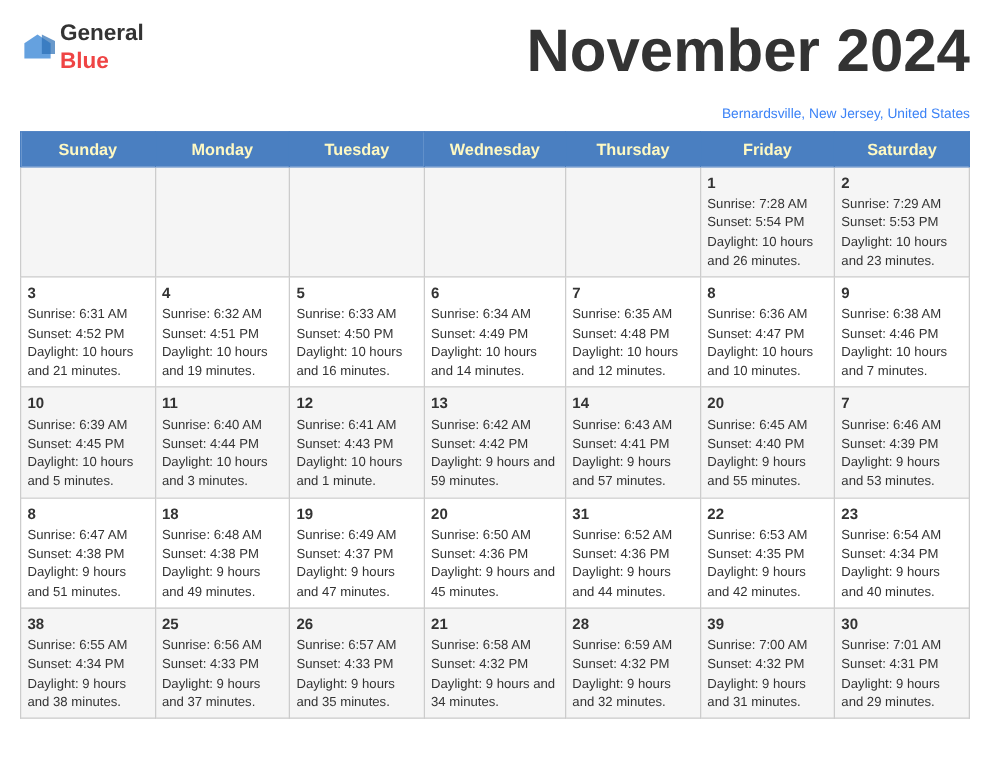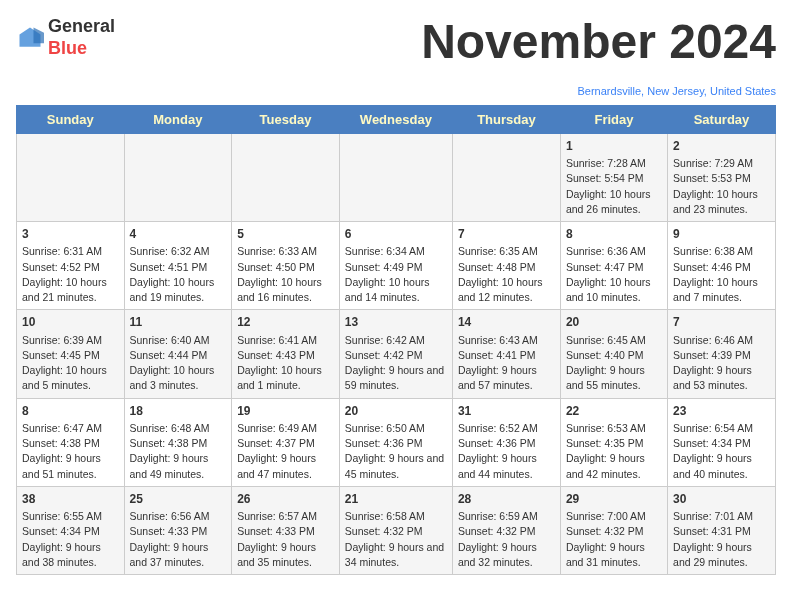--- a/index.html
+++ b/index.html
@@ -241,21 +241,21 @@
         </td>
         <td>
           <span class="day-number">21</span>
           <div class="day-info">Sunrise: 6:58 AM<br>Sunset: 4:32 PM<br>Daylight: 9 hours and 34 minutes.</div>
         </td>
         <td>
           <span class="day-number">28</span>
           <div class="day-info">Sunrise: 6:59 AM<br>Sunset: 4:32 PM<br>Daylight: 9 hours and 32 minutes.</div>
         </td>
         <td>
-          <span class="day-number">29</span>
+          <span class="day-number">39</span>
           <div class="day-info">Sunrise: 7:00 AM<br>Sunset: 4:32 PM<br>Daylight: 9 hours and 31 minutes.</div>
         </td>
         <td>
           <span class="day-number">30</span>
           <div class="day-info">Sunrise: 7:01 AM<br>Sunset: 4:31 PM<br>Daylight: 9 hours and 29 minutes.</div>
         </td>
       </tr>
     </tbody>
 </table>
 

